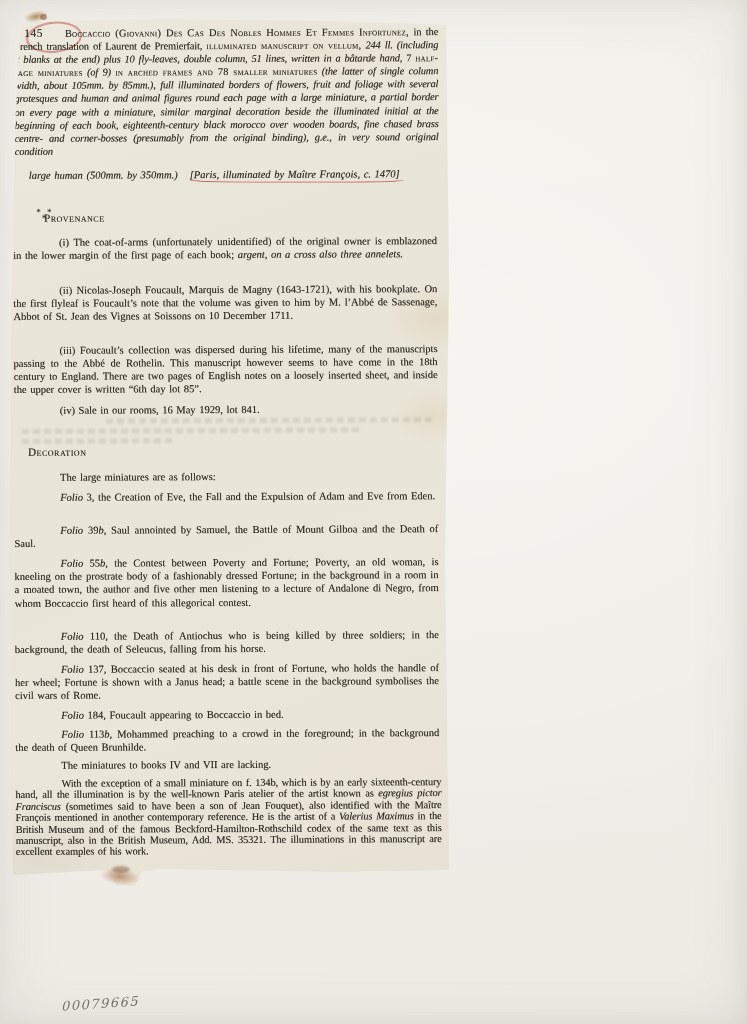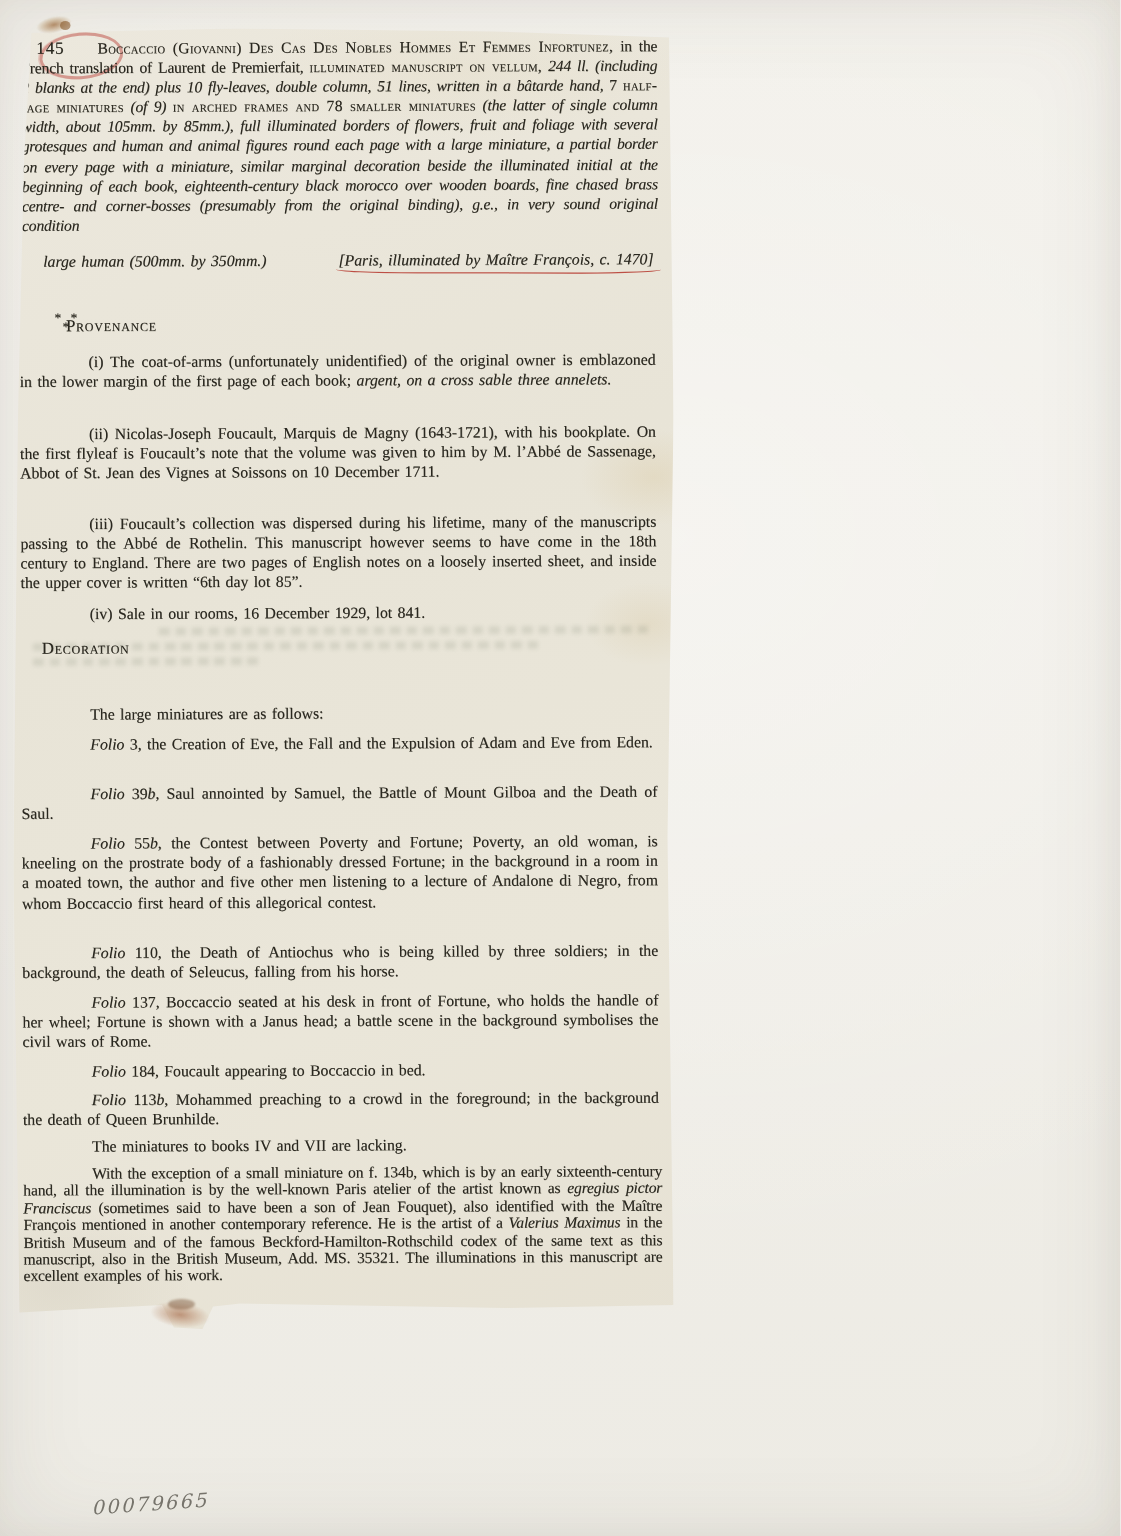--- a/index.html
+++ b/index.html
@@ -30,30 +30,30 @@
     color:#29271f;
     text-shadow:.2px .2px 0 rgba(40,35,25,.45);
   }
   .blk{position:absolute;font-size:10.5px;line-height:13.1px;text-align:justify;width:424px;word-spacing:1px;}
   .lead{top:8px;left:2px;font-size:10.4px;letter-spacing:-.12px;}
   .sc{font-variant:small-caps;letter-spacing:.25px;}
   .i{font-style:italic;}
   .lot{font-size:11.5px;padding:0 22px 0 10px;letter-spacing:.5px;}
   .gap{display:inline-block;width:12px;}
   .colophon{top:150px;left:16px;width:414px;text-align:left;font-size:10.5px;}
-  .red-underline{position:relative;margin-left:36px;}
+  .red-underline{position:relative;}
   .red-underline::after{
     content:"";position:absolute;left:-2px;right:-5px;bottom:-3px;height:5px;
     border-bottom:1.7px solid rgba(182,58,48,.88);
     border-radius:50%/100%;transform:rotate(.3deg);
   }
   .section-head{position:absolute;font-variant:small-caps;font-size:11.2px;letter-spacing:.5px;}
   .asterism{position:absolute;left:20px;top:191px;width:24px;text-align:center;font-size:9px;line-height:5.5px;letter-spacing:2px;}
   .prov-head{top:193px;left:31px;}
-  .dec-head{top:408px;left:14px;}
+  .dec-head{top:427px;left:14px;}
   .indented{text-indent:46px;}
   .p1{top:217px;} .p2{top:265px;} .p3{top:325px;} .p4{top:385px;text-align:left;}
   .intro{top:452px;text-align:left;}
   .f3{top:472px;} .f28{top:505px;} .f55{top:538px;line-height:13.2px;}
   .f110{top:611px;} .f137{top:644px;} .f184{top:690px;text-align:left;} .f213{top:709px;}
   .lacking{top:740px;text-align:left;}
   .closing{top:759px;font-size:10.4px;line-height:11.4px;letter-spacing:-.1px;width:426px;}
 
   
   .lot-circle{
@@ -106,24 +106,24 @@
     <div class="blk lead"><span class="lot">145</span><span class="sc">Boccaccio (Giovanni) Des Cas Des Nobles Hommes Et Femmes Infortunez,</span><span> in the French translation of Laurent de Premierfait, </span><span class="sc">illuminated manuscript on vellum,</span><span class="i"> 244 ll. (including 2 blanks at the end) plus 10 fly-leaves, double column, 51 lines, written in a bâtarde hand,</span><span> 7 </span><span class="sc">half-page miniatures</span><span class="i"> (of 9) </span><span class="sc">in arched frames and 78 smaller miniatures</span><span class="i"> (the latter of single column width, about 105mm. by 85mm.), full illuminated borders of flowers, fruit and foliage with several grotesques and human and animal figures round each page with a large miniature, a partial border on every page with a miniature, similar marginal decoration beside the illuminated initial at the beginning of each book, eighteenth-century black morocco over wooden boards, fine chased brass centre- and corner-bosses (presumably from the original binding), g.e., in very sound original condition</span></div>
 
     <div class="blk colophon"><span class="i">large human (500mm. by 350mm.)</span><span class="gap"> </span><span class="i red-underline">[Paris, illuminated by Maître François, c. 1470]</span></div>
 
     <div class="asterism">
       <div>* *</div>
       <div>*</div>
     </div>
     <div class="section-head prov-head">Provenance</div>
 
-    <div class="blk indented p1"><span>(i) The coat-of-arms (unfortunately unidentified) of the original owner is emblazoned in the lower margin of the first page of each book; </span><span class="i">argent, on a cross sable three annelets.</span></div>
+    <div class="blk indented p1"><span>(i) The coat-of-arms (unfortunately unidentified) of the original owner is emblazoned in the lower margin of the first page of each book; </span><span class="i">argent, on a cross also three annelets.</span></div>
     <div class="blk indented p2"><span>(ii) Nicolas-Joseph Foucault, Marquis de Magny (1643-1721), with his bookplate. On the first flyleaf is Foucault’s note that the volume was given to him by M. l’Abbé de Sassenage, Abbot of St. Jean des Vignes at Soissons on 10 December 1711.</span></div>
     <div class="blk indented p3"><span>(iii) Foucault’s collection was dispersed during his lifetime, many of the manuscripts passing to the Abbé de Rothelin. This manuscript however seems to have come in the 18th century to England. There are two pages of English notes on a loosely inserted sheet, and inside the upper cover is written “6th day lot 85”.</span></div>
-    <div class="blk indented p4"><span>(iv) Sale in our rooms, 16 December 1929, lot 841.</span></div>
+    <div class="blk indented p4"><span>(iv) Sale in our rooms, 16 May 1929, lot 841.</span></div>
 
     <div class="ghost-line g1"></div>
     <div class="ghost-line g2"></div>
     <div class="ghost-line g3"></div>
 
     <div class="section-head dec-head">Decoration</div>
     <div class="blk indented intro">The large miniatures are as follows:</div>
 
     <div class="blk indented f3"><span class="i">Folio</span><span> 3, the Creation of Eve, the Fall and the Expulsion of Adam and Eve from Eden.</span></div>
     <div class="blk indented f28"><span class="i">Folio</span><span> 39</span><span class="i">b</span><span>, Saul annointed by Samuel, the Battle of Mount Gilboa and the Death of Saul.</span></div>

